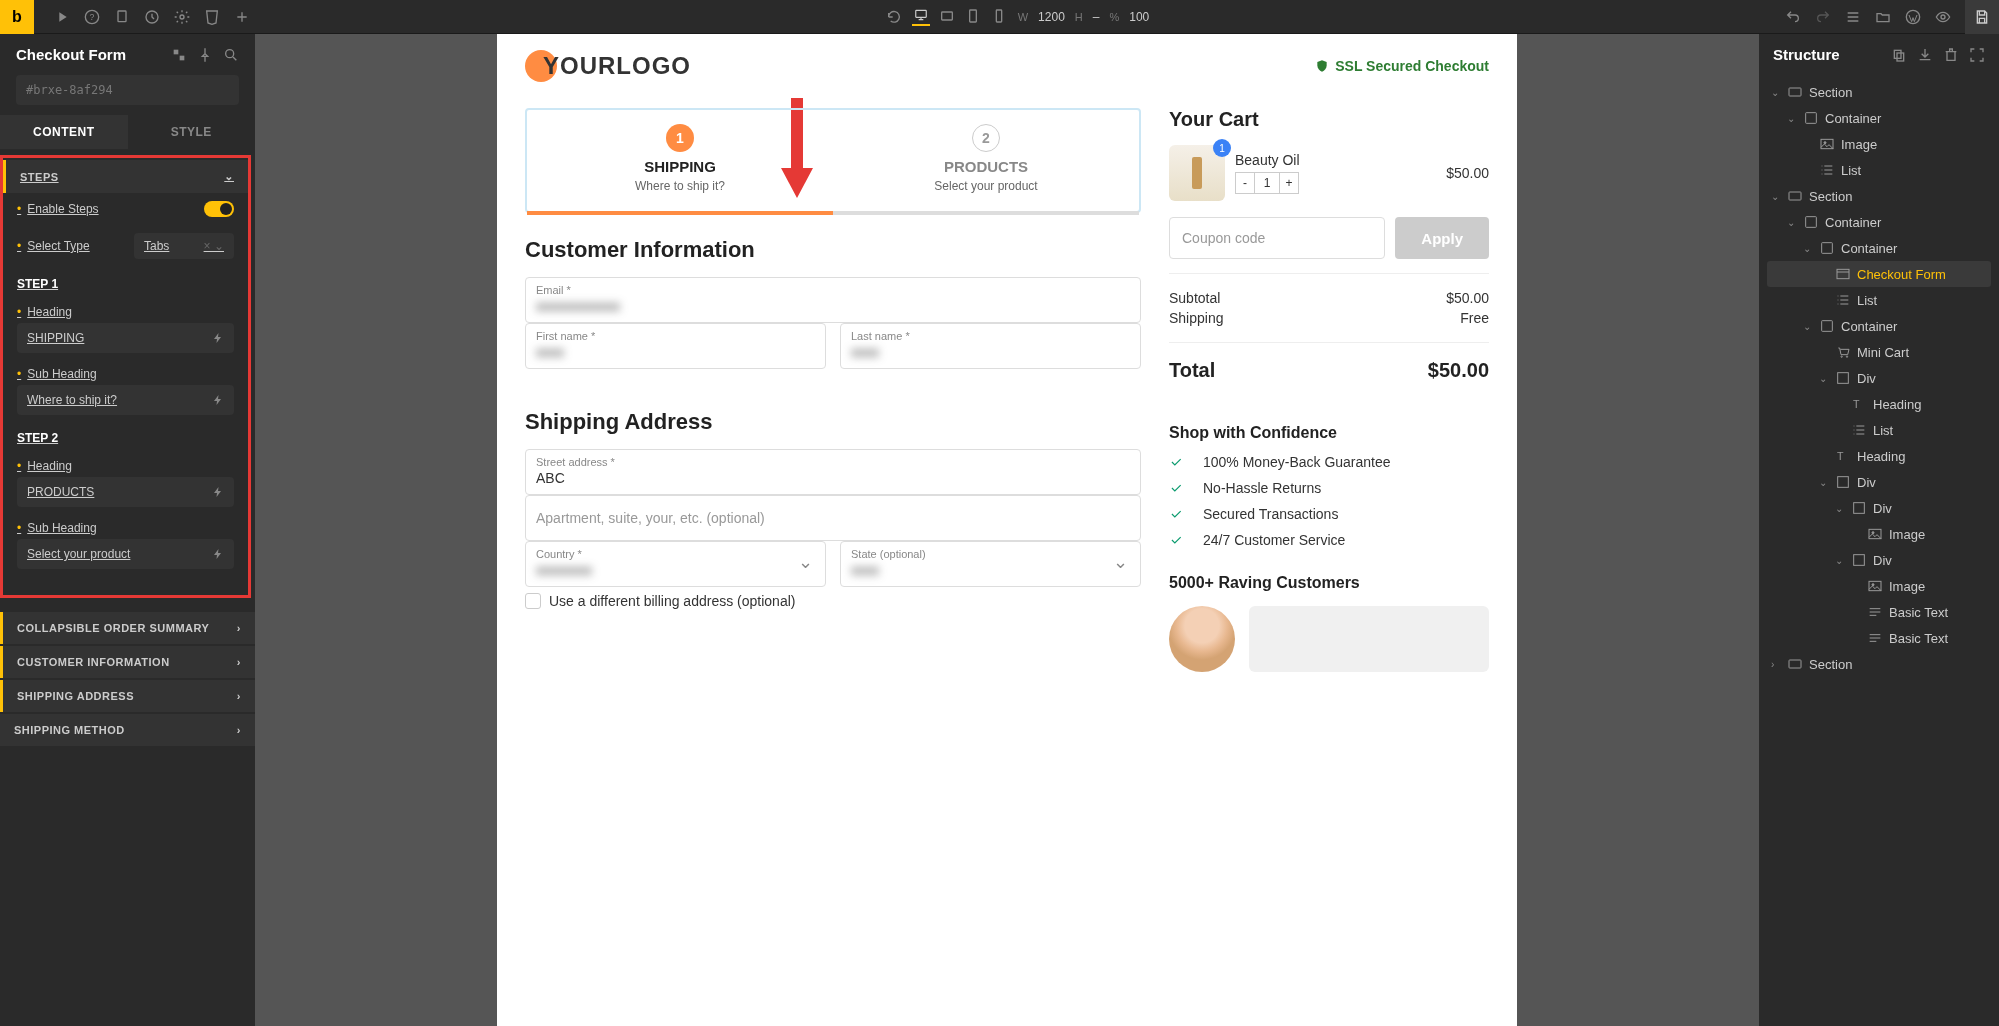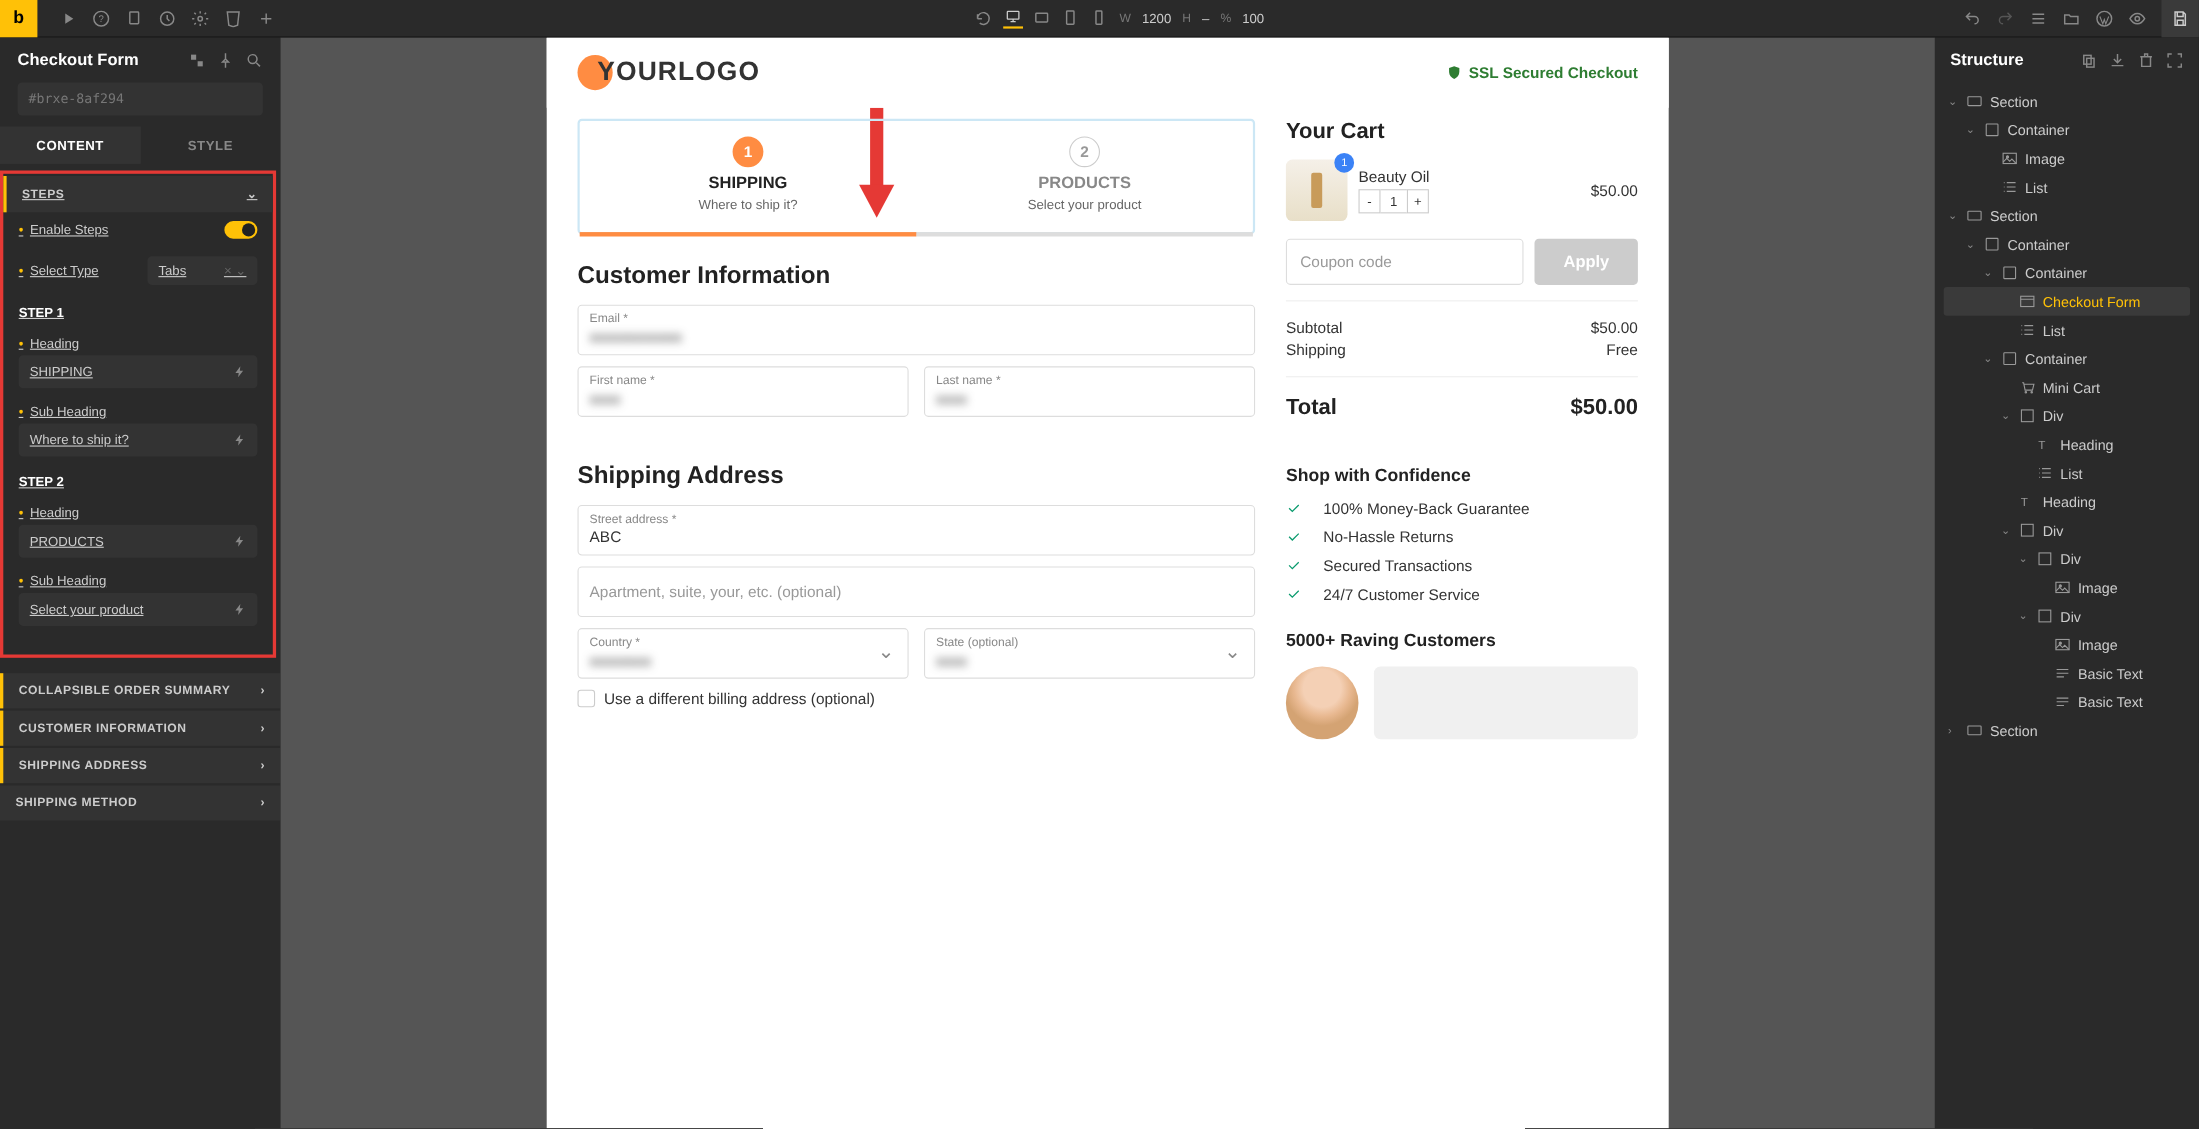--- a/index.html
+++ b/index.html
@@ -67,21 +67,21 @@
 .step.active .step-num { background: #ff8c42; color: #fff; }
 .step:not(.active) .step-num { border: 1px solid #ccc; color: #999; }
 .step-h { font-weight: 700; font-size: 15px; }
 .step.active .step-h { color: #222; }
 .step:not(.active) .step-h { color: #888; }
 .step-sh { font-size: 12px; color: #666; margin-top: 4px; }
 .steps-bar::after { content: ""; position: absolute; bottom: -4px; left: 0; width: 50%; height: 4px; background: #ff8c42; }
 .steps-bar::before { content: ""; position: absolute; bottom: -4px; left: 50%; width: 50%; height: 4px; background: #ddd; }
 
 .section-title { font-size: 22px; font-weight: 700; color: #222; margin: 20px 0 14px; }
-.form-row { display: flex; gap: 14px; margin-bottom: 10px; }
+.form-row { display: flex; gap: 14px; }
 .form-field { flex: 1; border: 1px solid #ddd; border-radius: 4px; padding: 6px 10px 8px; }
 .form-field label { font-size: 11px; color: #888; display: block; }
 .form-field .val { font-size: 14px; color: #333; margin-top: 2px; filter: blur(4px); }
 .form-field .plain { font-size: 14px; color: #333; margin-top: 2px; }
 .form-field.placeholder { padding: 14px 10px; color: #999; font-size: 14px; }
 .form-field.has-chevron { position: relative; }
 .form-field.has-chevron::after { content: "⌄"; position: absolute; right: 12px; top: 50%; transform: translateY(-60%); color: #888; font-size: 18px; }
 .checkbox-row { display: flex; align-items: center; gap: 8px; margin-top: 6px; font-size: 14px; color: #333; }
 .cb { width: 16px; height: 16px; border: 1px solid #ccc; border-radius: 3px; }
 

